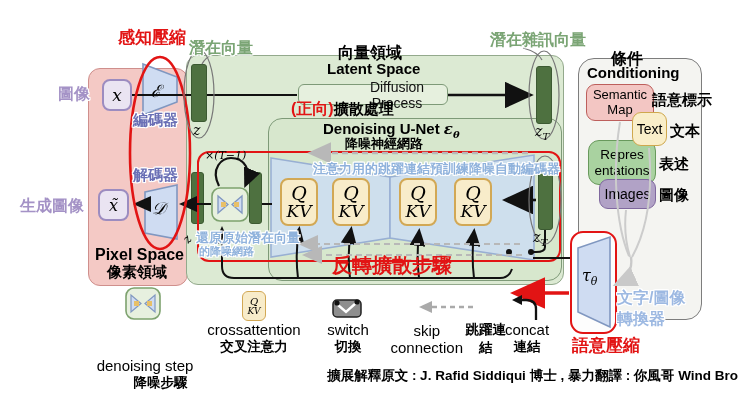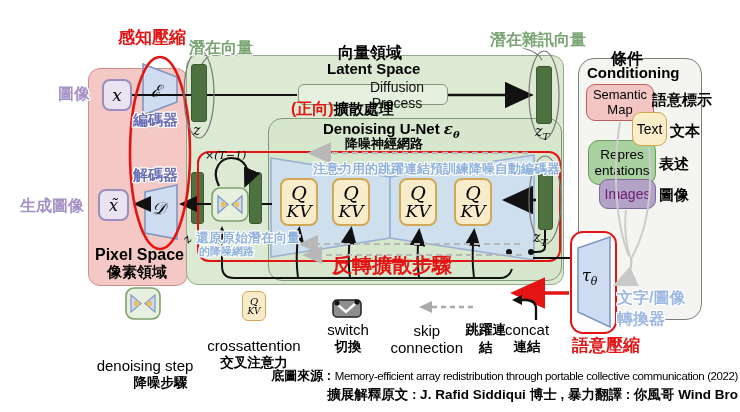--- a/index.html
+++ b/index.html
@@ -88,21 +88,21 @@
 <div class="box ctr" style="left:586px;top:84px;width:68px;height:37px;background:#f3c6c3;border:1.5px solid #bd5f5c;border-radius:9px;z-index:3;">
   <span style="font-size:13px;line-height:1.15;">Semantic Map</span>
 </div>
 <div class="box ctr" style="left:632px;top:112px;width:35px;height:34px;background:#f9eec9;border:1.5px solid #cfa84e;border-radius:9px;z-index:4;">
   <span style="font-size:14px;">Text</span>
 </div>
 <div class="box ctr" style="left:588px;top:140px;width:68px;height:45px;background:#a9d2a0;border:1.5px solid #68995c;border-radius:11px;z-index:3;">
   <span style="font-size:13.5px;line-height:1.15;">Repres entations</span>
 </div>
 <div class="box ctr" style="left:599px;top:179px;width:57px;height:30px;background:#b1a2c6;border:1.5px solid #7f689e;border-radius:9px;z-index:4;">
-  <span style="font-size:14px;color:#701a75;">Images</span>
+  <span style="font-size:14px;color:#000000;">Images</span>
 </div>
 
 <div class="abs" style="left:570px;top:231px;width:47px;height:103px;border:2.5px solid #e21414;border-radius:13px;background:#fdfdfd;z-index:4;"></div>
 <svg width="740" height="412" style="z-index:5;">
   <polygon points="578,248 610,237 610,327 578,312" fill="#cfdcf2" stroke="#8097c0" stroke-width="1.6"></polygon>
 </svg>
 <div class="abs math" style="left:582px;top:266px;font-size:16px;z-index:6;">
   <span>τ</span><sub style="font-size:11px;">θ</sub>
 </div>
 
@@ -252,34 +252,31 @@
     <path d="M27 25 L27 14 Q27 5 17 5 L11 5" fill="none" stroke="#111" stroke-width="2.3"></path>
     <polygon points="3,5 13,0 13,10" fill="#111"></polygon>
   </svg>
 </div>
 
 <div class="abs ctr" style="left:93px;top:321px;width:104px;flex-direction:column;z-index:6;">
   <span style="font-size:15px;margin-top:36px;">denoising step</span>
   <span style="font-size:13.5px;font-weight:600;padding-left:31px;">降噪步驟</span>
 </div>
 <div class="abs ctr" style="left:198px;top:321px;width:112px;flex-direction:column;z-index:6;">
-  <span style="font-size:15px;margin-top:16px;">crossattention</span>
+  <span style="font-size:15px;">crossattention</span>
   <span style="font-size:13.5px;font-weight:600;">交叉注意力</span>
 </div>
 <div class="abs ctr" style="left:317px;top:321px;width:62px;flex-direction:column;z-index:6;">
   <span style="font-size:15px;">switch</span>
   <span style="font-size:13.5px;font-weight:600;">切換</span>
 </div>
 <div class="abs ctr" style="left:388px;top:321px;width:118px;flex-direction:row;z-index:6;">
   <span style="font-size:15px;">skip connection</span>
   <span style="font-size:13.5px;font-weight:600;">跳躍連結</span>
 </div>
 <div class="abs ctr" style="left:494px;top:321px;width:66px;flex-direction:column;z-index:6;">
   <span style="font-size:15px;">concat</span>
   <span style="font-size:13.5px;font-weight:600;">連結</span>
 </div>
 
 <div class="abs" style="left:210px;top:366px;width:528px;text-align:right;z-index:6;">
-  <div class="nowrap">
-    <span style="font-size:13px;font-weight:bold;">底圖來源 : </span><span style="font-size:11.5px;letter-spacing:-0.4px;">Memory-efficient array redistribution through portable collective communication (2022)</span>
-  </div>
   <div class="nowrap" style="font-size:13.5px;font-weight:600;margin-top:1px;">擴展解釋原文 : J. Rafid Siddiqui 博士 , 暴力翻譯 : 你風哥 Wind Bro</div>
 </div>
 
 </body></html>

